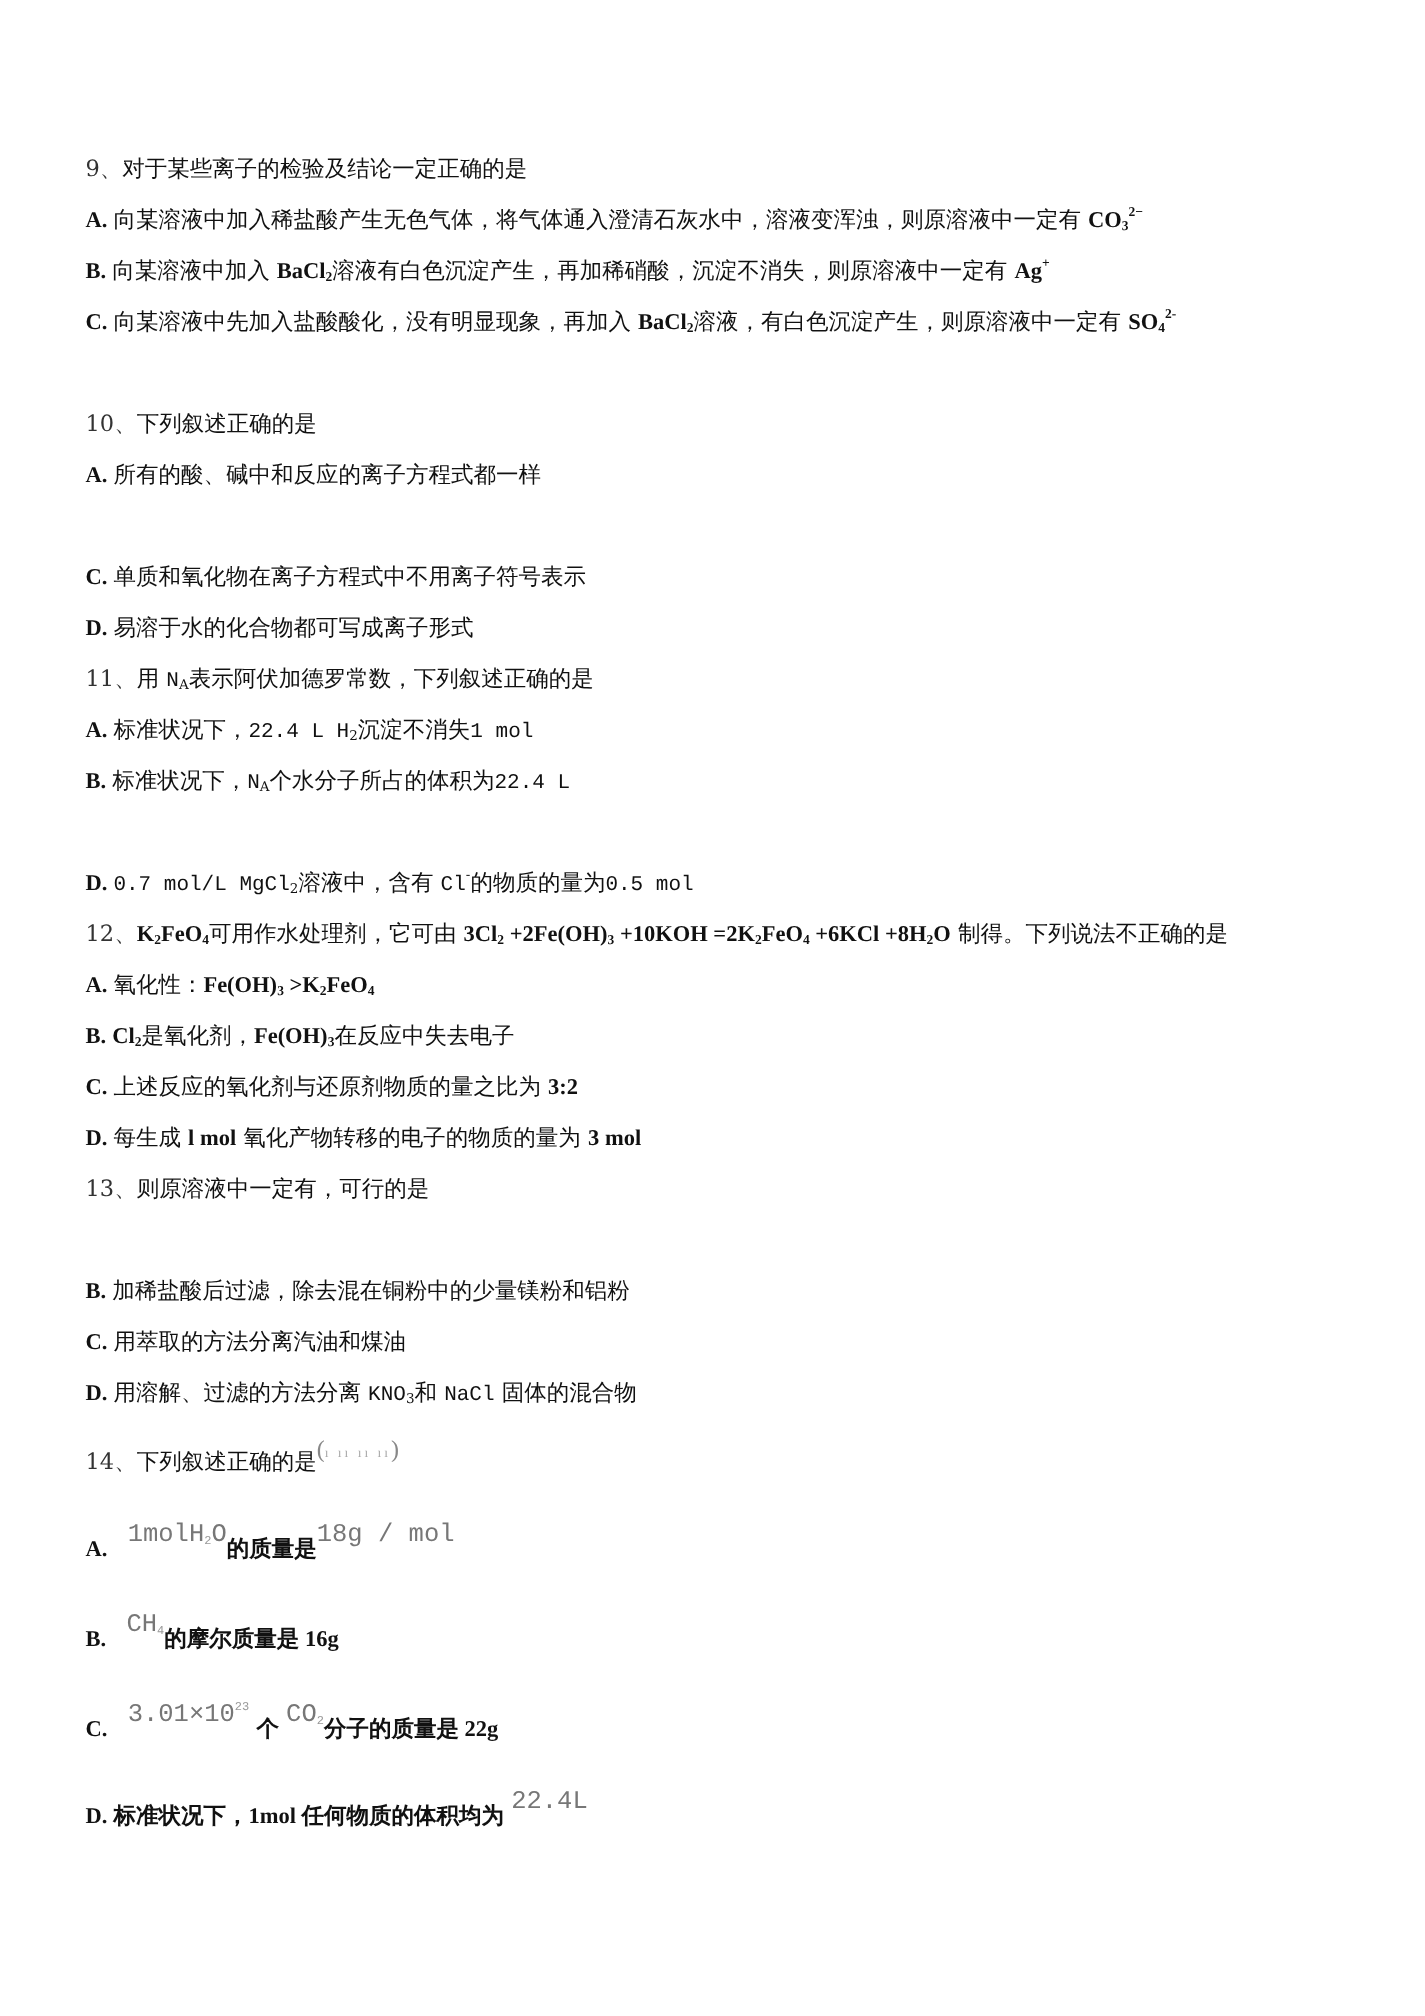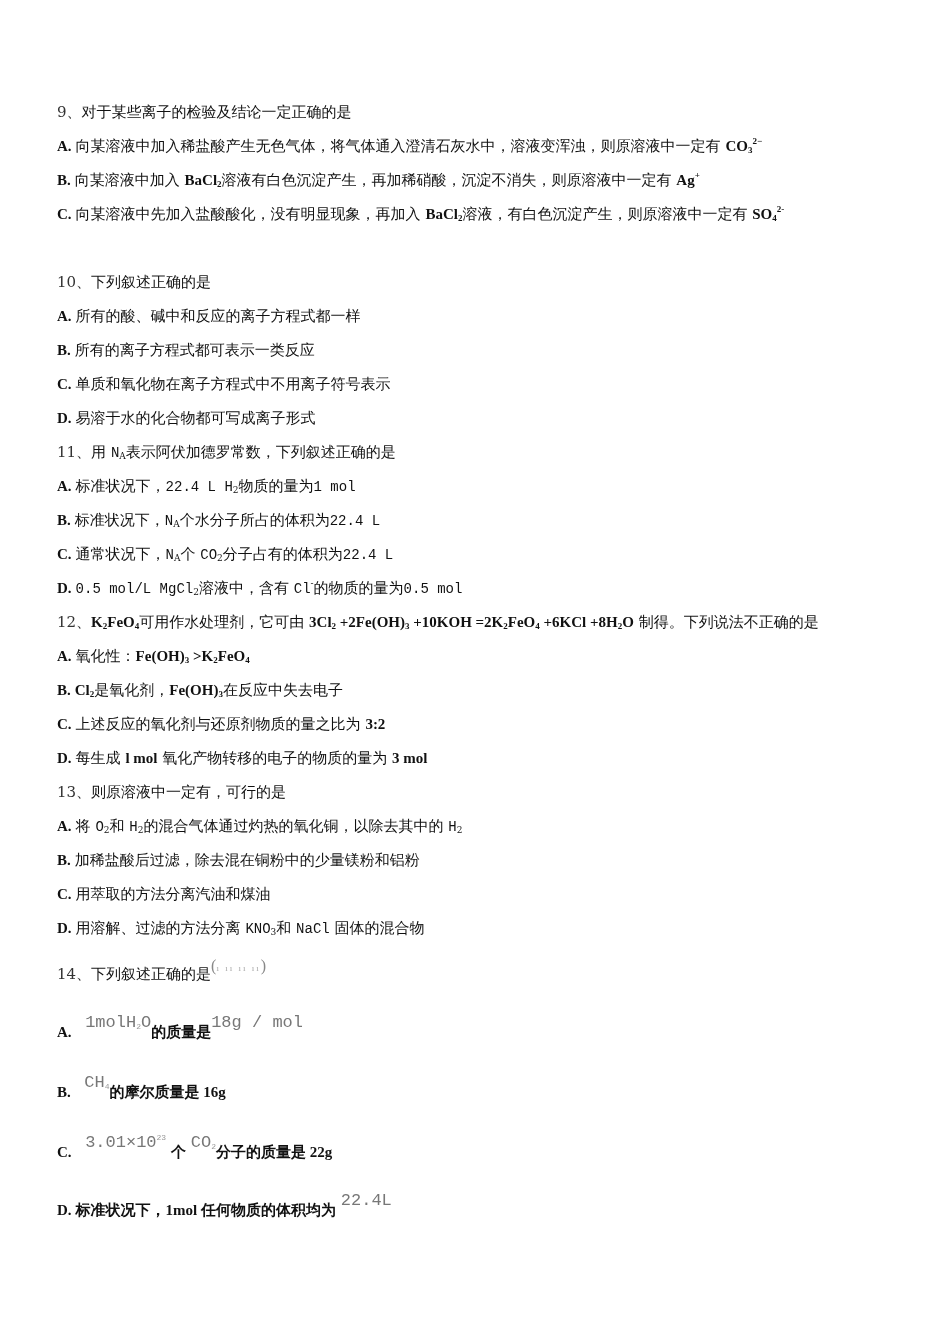--- a/index.html
+++ b/index.html
@@ -75,67 +75,58 @@
   <div class="line" style="top:204px">
     <span class="opt">C.</span><span>向某溶液中先加入盐酸酸化，没有明显现象，再加入 </span><span class="b">BaCl</span><sub class="b">2</sub><span>溶液，有白色沉淀产生，则原溶液中一定有 </span><span class="b">SO</span><sub class="b">4</sub><sup class="b">2-</sup>
   </div>
 
   <div class="line" style="top:272px">
     <span class="qnum">10、</span><span>下列叙述正确的是</span>
   </div>
   <div class="line" style="top:306px">
     <span class="opt">A.</span><span>所有的酸、碱中和反应的离子方程式都一样</span>
   </div>
-  <div class="line" style="top:340px">
-    <span class="opt">B.</span><span>所有的离子方程式都可表示一类反应</span>
-  </div>
   <div class="line" style="top:374px">
     <span class="opt">C.</span><span>单质和氧化物在离子方程式中不用离子符号表示</span>
   </div>
   <div class="line" style="top:408px">
     <span class="opt">D.</span><span>易溶于水的化合物都可写成离子形式</span>
   </div>
 
   <div class="line" style="top:442px">
     <span class="qnum">11、</span><span>用 </span><span class="mono">N</span><sub>A</sub><span>表示阿伏加德罗常数，下列叙述正确的是</span>
   </div>
   <div class="line" style="top:476px">
-    <span class="opt">A.</span><span>标准状况下，</span><span class="mono">22.4 L H</span><sub>2</sub><span>物质的量为</span><span class="mono">1 mol</span>
+    <span class="opt">A.</span><span>标准状况下，</span><span class="mono">22.4 L H</span><sub>2</sub><span>沉淀不消失</span><span class="mono">1 mol</span>
   </div>
   <div class="line" style="top:510px">
     <span class="opt">B.</span><span>标准状况下，</span><span class="mono">N</span><sub>A</sub><span>个水分子所占的体积为</span><span class="mono">22.4 L</span>
   </div>
-  <div class="line" style="top:544px">
-    <span class="opt">C.</span><span>通常状况下，</span><span class="mono">N</span><sub>A</sub><span>个 </span><span class="mono">CO</span><sub>2</sub><span>分子占有的体积为</span><span class="mono">22.4 L</span>
-  </div>
   <div class="line" style="top:578px">
-    <span class="opt">D.</span><span class="mono">0.5 mol/L MgCl</span><sub>2</sub><span>溶液中，含有 </span><span class="mono">Cl</span><sup>-</sup><span>的物质的量为</span><span class="mono">0.5 mol</span>
+    <span class="opt">D.</span><span class="mono">0.7 mol/L MgCl</span><sub>2</sub><span>溶液中，含有 </span><span class="mono">Cl</span><sup>-</sup><span>的物质的量为</span><span class="mono">0.5 mol</span>
   </div>
 
   <div class="line" style="top:612px">
     <span class="qnum">12、</span><span class="b">K</span><sub class="b">2</sub><span class="b">FeO</span><sub class="b">4</sub><span>可用作水处理剂，它可由 </span><span class="b"><span>3Cl</span><sub>2</sub><span> +2Fe(OH)</span><sub>3</sub><span> +10KOH =2K</span><sub>2</sub><span>FeO</span><sub>4</sub><span> +6KCl +8H</span><sub>2</sub><span>O</span></span><span> 制得。下列说法不正确的是</span>
   </div>
   <div class="line" style="top:646px">
     <span class="opt">A.</span><span>氧化性：</span><span class="b">Fe(OH)</span><sub class="b">3</sub><span class="b"> &gt;K</span><sub class="b">2</sub><span class="b">FeO</span><sub class="b">4</sub>
   </div>
   <div class="line" style="top:680px">
     <span class="opt">B.</span><span class="b">Cl</span><sub class="b">2</sub><span>是氧化剂，</span><span class="b">Fe(OH)</span><sub class="b">3</sub><span>在反应中失去电子</span>
   </div>
   <div class="line" style="top:714px">
     <span class="opt">C.</span><span>上述反应的氧化剂与还原剂物质的量之比为 </span><span class="b">3:2</span>
   </div>
   <div class="line" style="top:748px">
     <span class="opt">D.</span><span>每生成 </span><span class="b">l mol</span><span> 氧化产物转移的电子的物质的量为 </span><span class="b">3 mol</span>
   </div>
 
   <div class="line" style="top:782px">
     <span class="qnum">13、</span><span>则原溶液中一定有，可行的是</span>
-  </div>
-  <div class="line" style="top:816px">
-    <span class="opt">A.</span><span>将 </span><span class="mono">O</span><sub>2</sub><span>和 </span><span class="mono">H</span><sub>2</sub><span>的混合气体通过灼热的氧化铜，以除去其中的 </span><span class="mono">H</span><sub>2</sub>
   </div>
   <div class="line" style="top:850px">
     <span class="opt">B.</span><span>加稀盐酸后过滤，除去混在铜粉中的少量镁粉和铝粉</span>
   </div>
   <div class="line" style="top:884px">
     <span class="opt">C.</span><span>用萃取的方法分离汽油和煤油</span>
   </div>
   <div class="line" style="top:918px">
     <span class="opt">D.</span><span>用溶解、过滤的方法分离 </span><span class="mono">KNO</span><sub>3</sub><span>和 </span><span class="mono">NaCl</span><span> 固体的混合物</span>
   </div>

